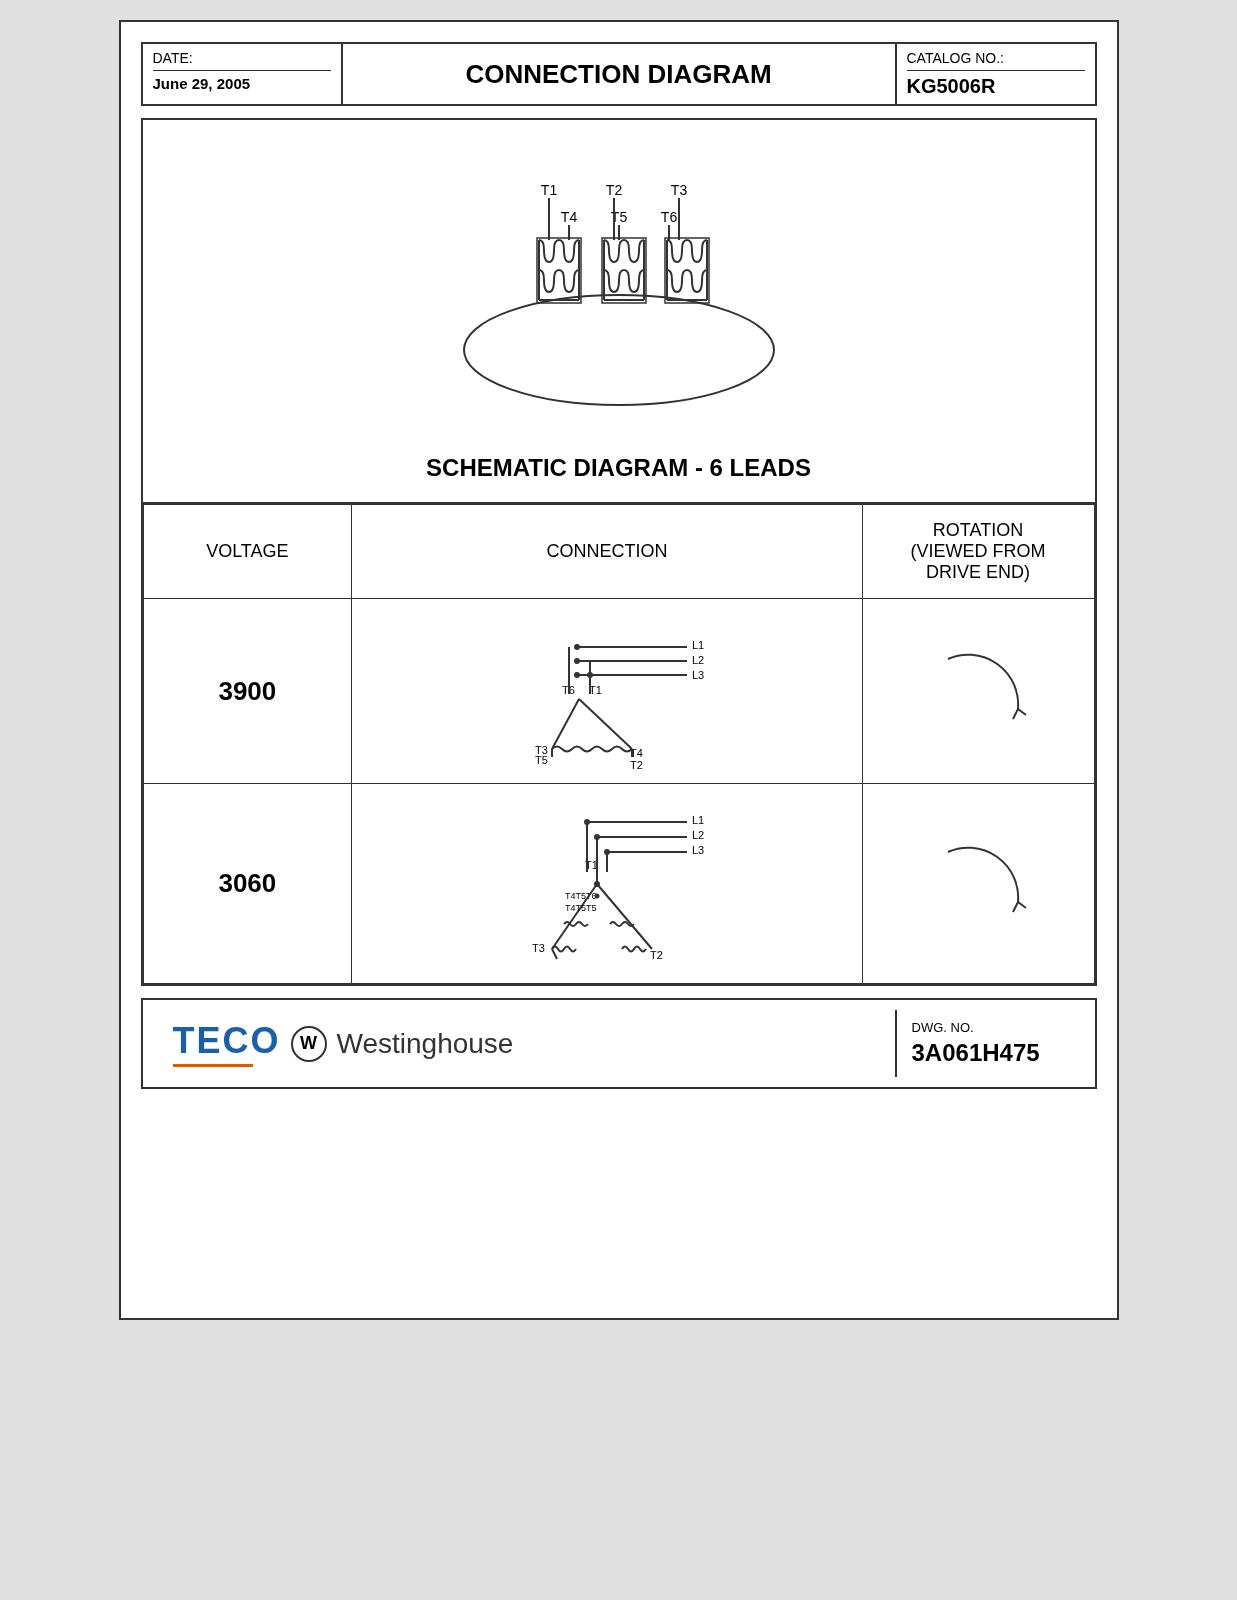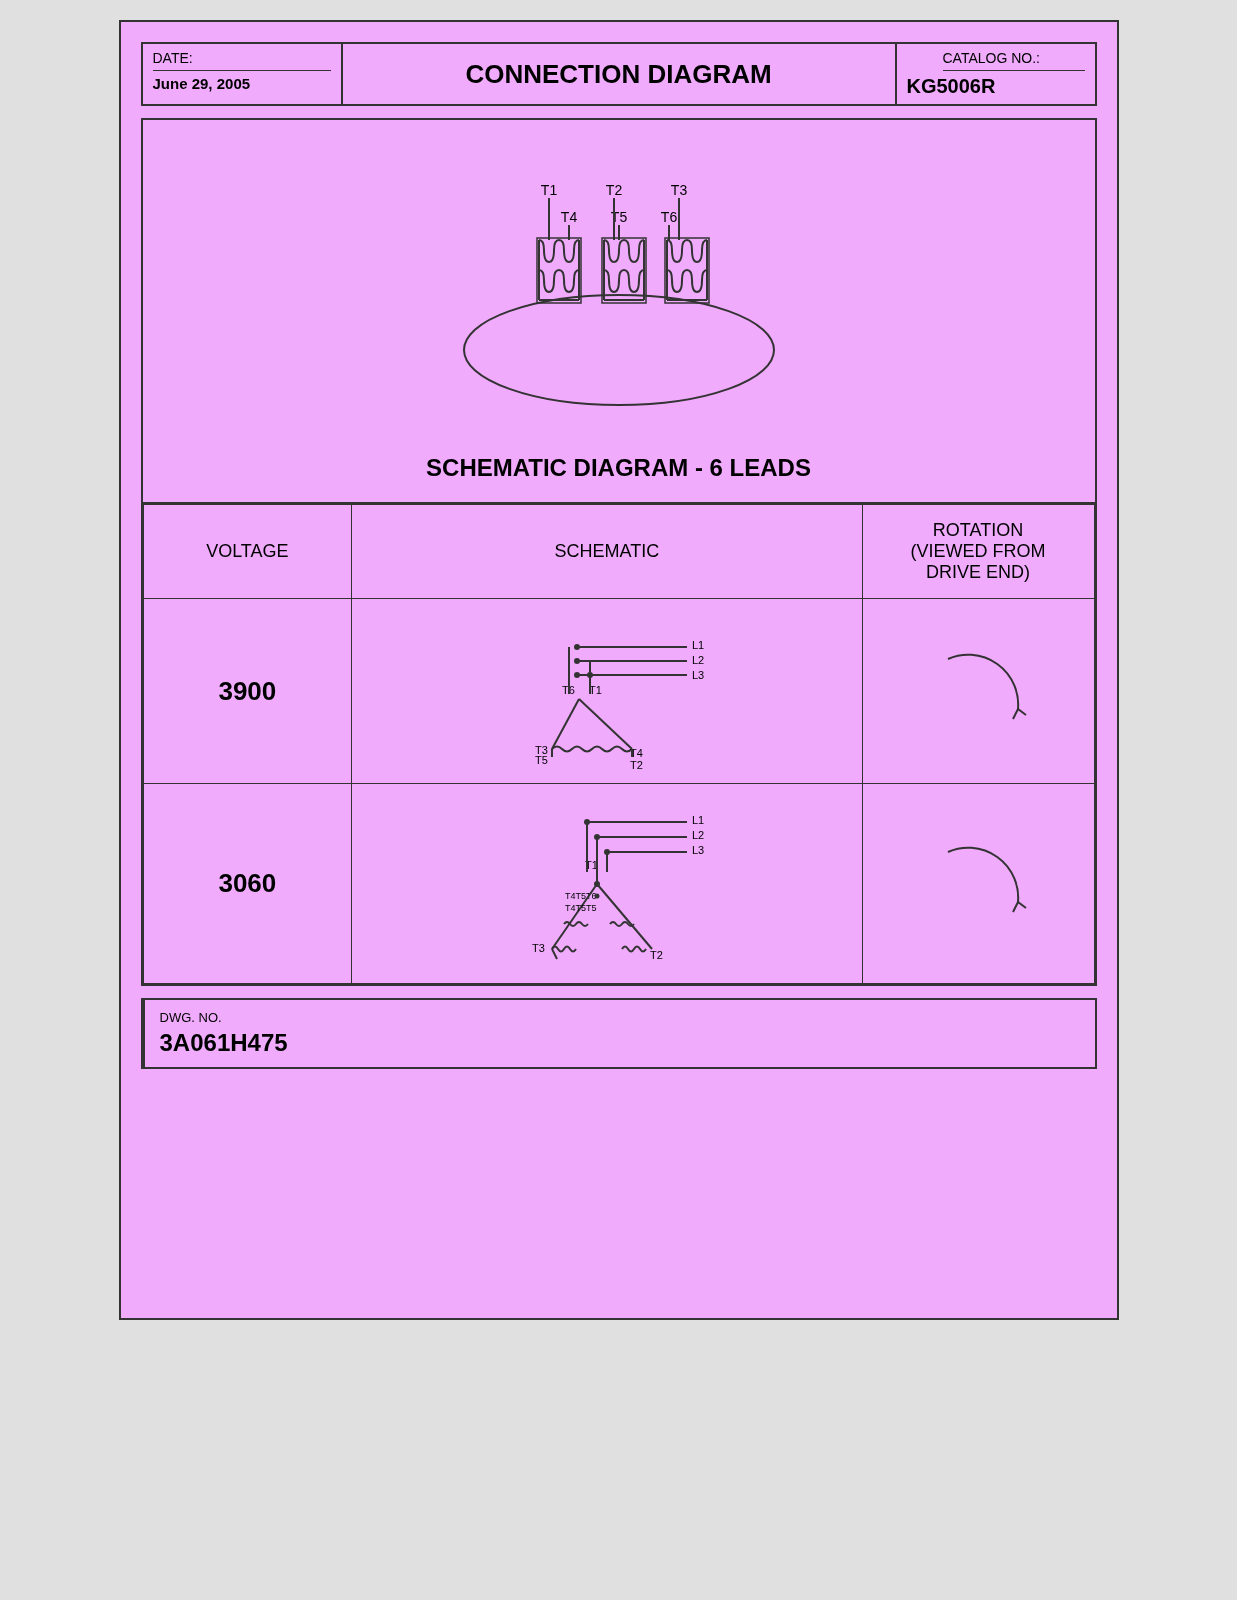--- a/index.html
+++ b/index.html
@@ -5,21 +5,21 @@
     * { margin: 0; padding: 0; box-sizing: border-box; }
     body {
       background: #e0e0e0;
       display: flex;
       justify-content: center;
       align-items: flex-start;
       padding: 20px;
       font-family: Arial, sans-serif;
     }
     .page {
-      background: #f0abfc;
+      background: #ffffff;
       width: 1000px;
       min-height: 1300px;
       border: 2px solid #333;
       padding: 20px;
       position: relative;
     }
     
     .header {
       display: flex;
       border: 2px solid #333;
@@ -53,21 +53,20 @@
       width: 200px;
       border-left: 2px solid #333;
       padding: 6px 10px;
     }
     .header-catalog-label {
       font-size: 14px;
       display: block;
       border-bottom: 1px solid #333;
       padding-bottom: 4px;
       margin-bottom: 4px;
-      margin-left: 36px;
     }
     .header-catalog-value {
       font-size: 20px;
       font-weight: bold;
       margin-top: 48px;
     }
 
     
     .main-box {
       border: 2px solid #333;
@@ -248,21 +247,21 @@
           <rect x="236" y="98" width="44" height="65" fill="none" stroke="#333" stroke-width="1.5"></rect>
         </svg>
       </div>
       <div class="schematic-title">SCHEMATIC DIAGRAM - 6 LEADS</div>
     </div>
 
     <table class="connection-table">
       <tbody>
           <tr class="header-row">
         <td class="col-voltage">VOLTAGE</td>
-        <td class="col-connection">SCHEMATIC</td>
+        <td class="col-connection">CONNECTION</td>
         <td class="col-rotation">
           <span>ROTATION<br>(VIEWED FROM<br>DRIVE END)</span>
         </td>
       </tr>
 
       <tr>
         <td class="voltage-cell">3900</td>
         <td class="diagram-cell">
           
           <svg width="220" height="160" viewBox="0 0 220 160" xmlns="http://www.w3.org/2000/svg">
@@ -372,19 +371,30 @@
             <polyline points="95,90 100,80 108,86" fill="none" stroke="#333" stroke-width="2"></polyline>
           </svg>
         </td>
       </tr>
     </tbody>
       </table>
 
   </div>
 
   <div class="footer">
+    <div class="footer-logo">
+
+      <div>
+        <div class="teco-text">TECO</div>
+        <div class="teco-underline"></div>
+      </div>
+
+      <div class="w-logo">W</div>
+
+      <span class="westinghouse-text">Westinghouse</span>
+    </div>
     <div class="footer-dwg">
       <span class="footer-dwg-label">DWG. NO.</span>
       <span class="footer-dwg-value">3A061H475</span>
     </div>
   </div>
 
 </div>
 
 </body></html>

